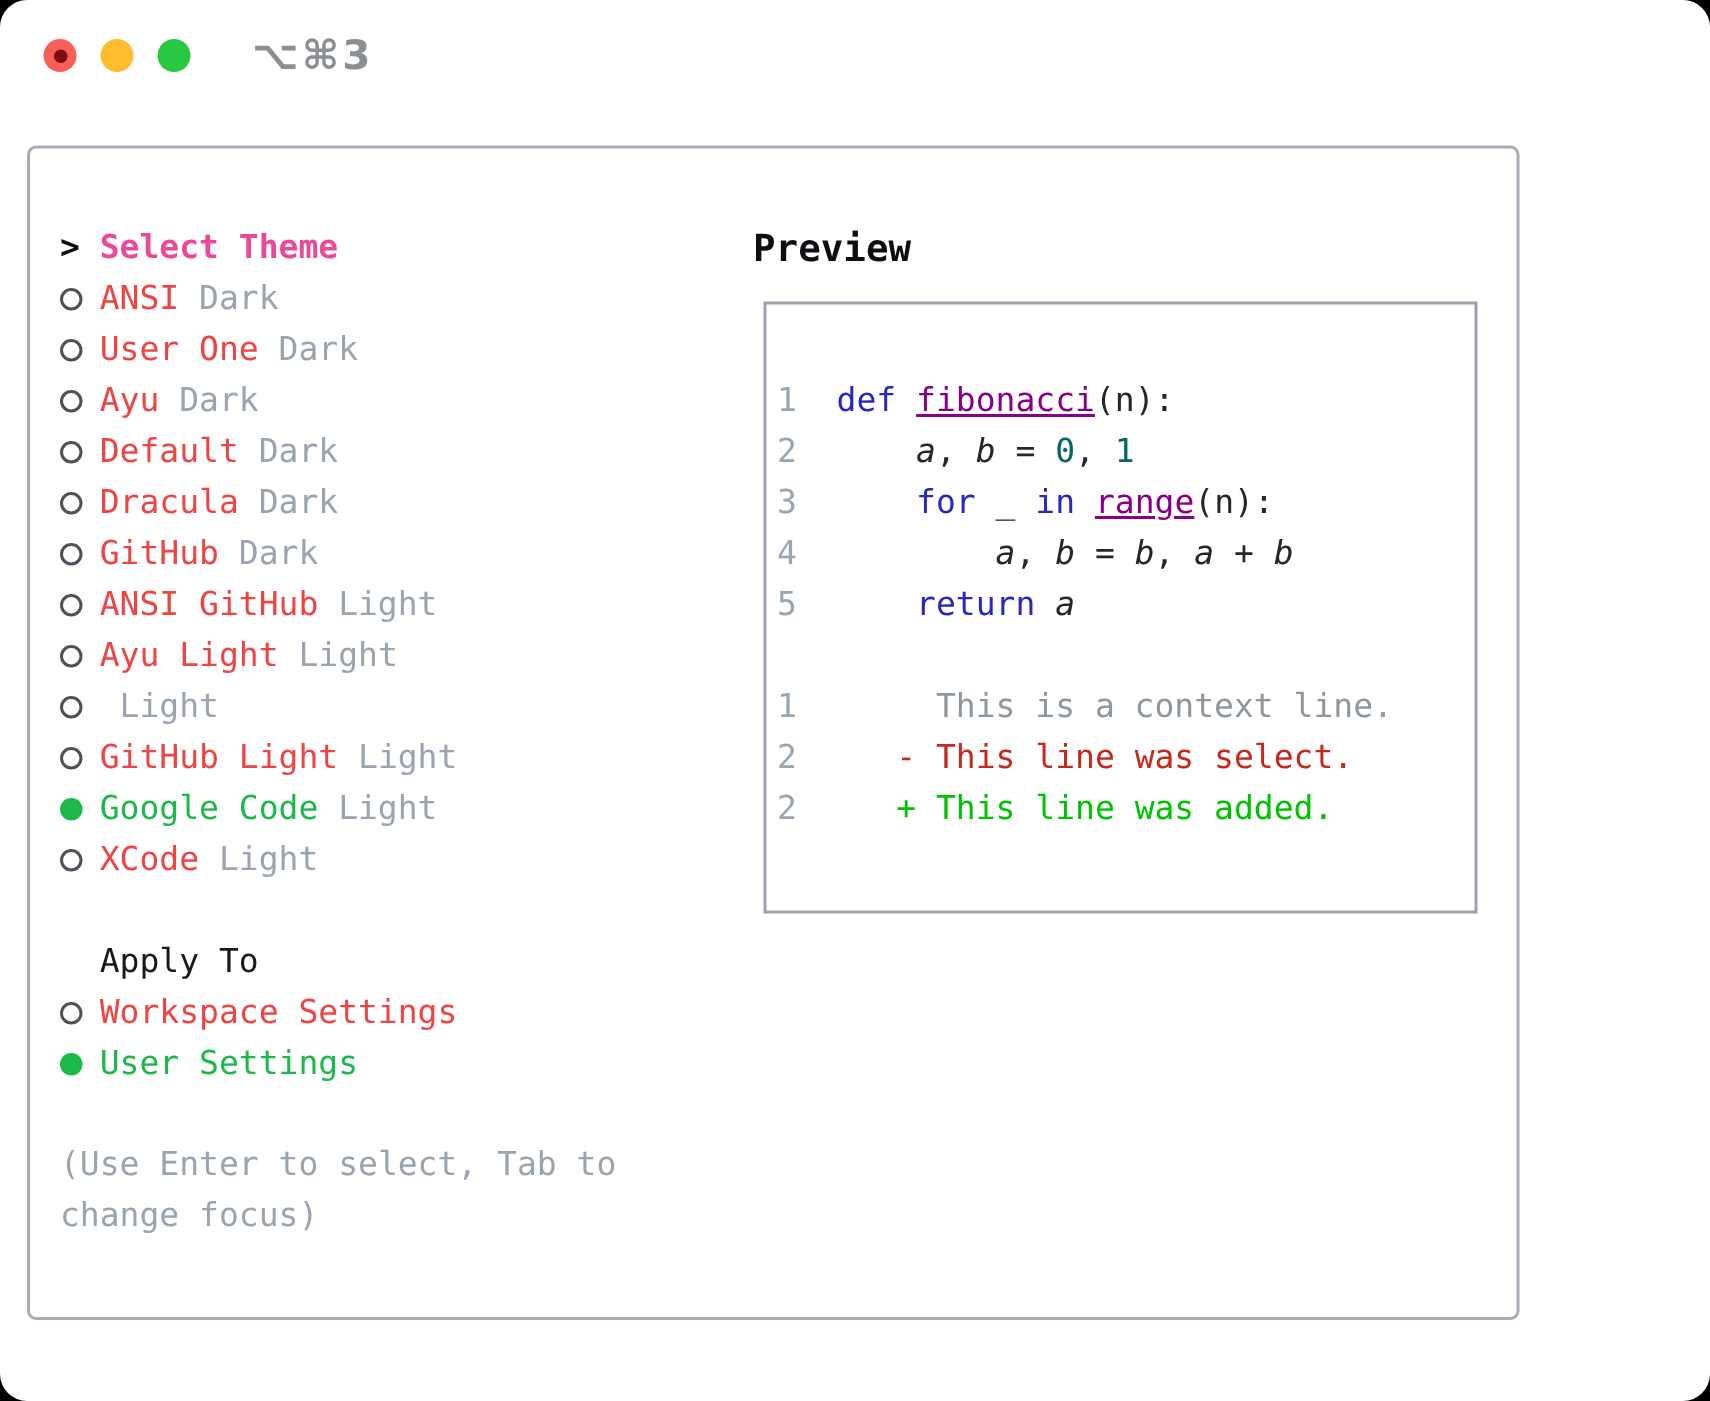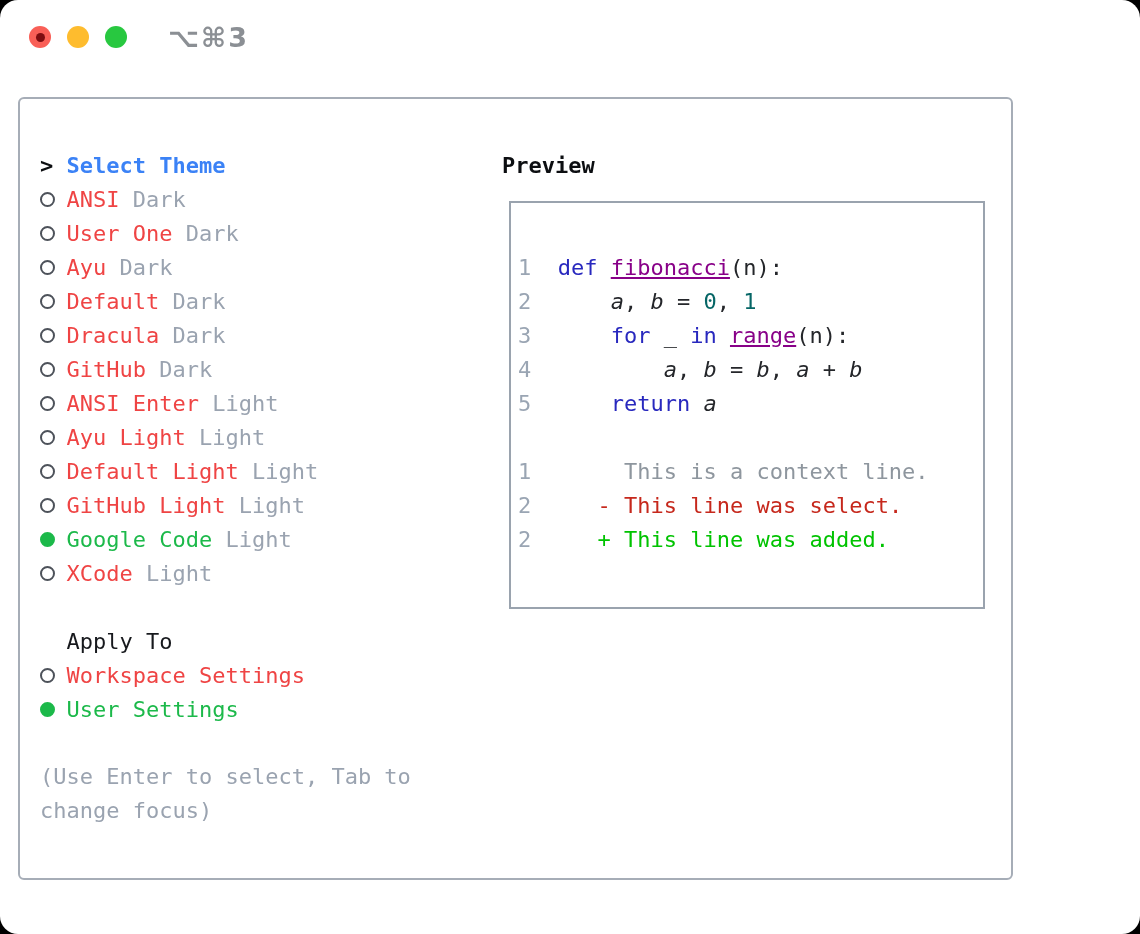--- a/index.html
+++ b/index.html
@@ -29,32 +29,32 @@
     position:absolute;left:18px;top:97px;width:995px;height:783px;
     border:2px solid #a6adb7;border-radius:6px;box-sizing:border-box;
     background:#fff;
   }
   
   .left-col{position:absolute;left:20px;top:49px;font-size:22px;}
   .row{display:flex;align-items:center;height:34px;white-space:pre;}
   .spacer{height:34px;}
   .marker{display:inline-flex;align-items:center;width:2ch;flex:none;}
   .cursor{font-weight:bold;color:#0c0e11;}
-  .header-label{font-weight:bold;color:#3b82f6;}
+  .header-label{font-weight:bold;color:#ec4899;}
   .apply-label{color:#17191d;}
   .radio{width:15px;height:15px;border:2px solid #4d525a;border-radius:50%;box-sizing:border-box;}
   .radio.sel{background:var(--accent_green);border-color:var(--accent_green);}
   .item-label{color:#ef4444;}
   .item-label.sel{color:var(--accent_green);}
   .variant{color:var(--muted);margin-left:1ch;}
   .hint{width:30ch;line-height:34px;color:var(--muted);margin-top:0;}
   
   .preview-title{
     position:absolute;left:482px;top:49px;height:34px;display:flex;align-items:center;
-    font-size:22px;font-weight:bold;color:#0c0e11;
+    font-size:25px;font-weight:bold;color:#0c0e11;
   }
   .preview-box{
     position:absolute;left:489px;top:102px;width:476px;height:408px;
     border:2px solid #9aa3ae;box-sizing:border-box;background:#fff;
     padding:47px 0 0 7px;overflow:hidden;
   }
   .code-line{height:34px;display:flex;align-items:center;white-space:pre;font-size:22px;}
   .num{display:inline-block;width:3ch;color:var(--ln);white-space:pre;}
   .tok{white-space:pre;}
   .c-kw{color:var(--kw);}
@@ -89,23 +89,23 @@
         <span class="marker cursor">&gt;</span><span class="header-label">Select Theme</span>
       </div>
 
       <div id="theme-list">
           <div class="row"><span class="marker"><span class="radio"></span></span><span class="item-label">ANSI</span><span class="variant">Dark</span></div>
           <div class="row"><span class="marker"><span class="radio"></span></span><span class="item-label">User One</span><span class="variant">Dark</span></div>
           <div class="row"><span class="marker"><span class="radio"></span></span><span class="item-label">Ayu</span><span class="variant">Dark</span></div>
           <div class="row"><span class="marker"><span class="radio"></span></span><span class="item-label">Default</span><span class="variant">Dark</span></div>
           <div class="row"><span class="marker"><span class="radio"></span></span><span class="item-label">Dracula</span><span class="variant">Dark</span></div>
           <div class="row"><span class="marker"><span class="radio"></span></span><span class="item-label">GitHub</span><span class="variant">Dark</span></div>
-          <div class="row"><span class="marker"><span class="radio"></span></span><span class="item-label">ANSI Enter</span><span class="variant">Light</span></div>
+          <div class="row"><span class="marker"><span class="radio"></span></span><span class="item-label">ANSI GitHub</span><span class="variant">Light</span></div>
           <div class="row"><span class="marker"><span class="radio"></span></span><span class="item-label">Ayu Light</span><span class="variant">Light</span></div>
-          <div class="row"><span class="marker"><span class="radio"></span></span><span class="item-label">Default Light</span><span class="variant">Light</span></div>
+          <div class="row"><span class="marker"><span class="radio"></span></span><span class="variant">Light</span></div>
           <div class="row"><span class="marker"><span class="radio"></span></span><span class="item-label">GitHub Light</span><span class="variant">Light</span></div>
           <div class="row"><span class="marker"><span class="radio sel"></span></span><span class="item-label sel">Google Code</span><span class="variant">Light</span></div>
           <div class="row"><span class="marker"><span class="radio"></span></span><span class="item-label">XCode</span><span class="variant">Light</span></div>
         </div>
 
       <div class="spacer"></div>
 
       <div class="row">
         <span class="marker"></span><span class="apply-label">Apply To</span>
       </div>

